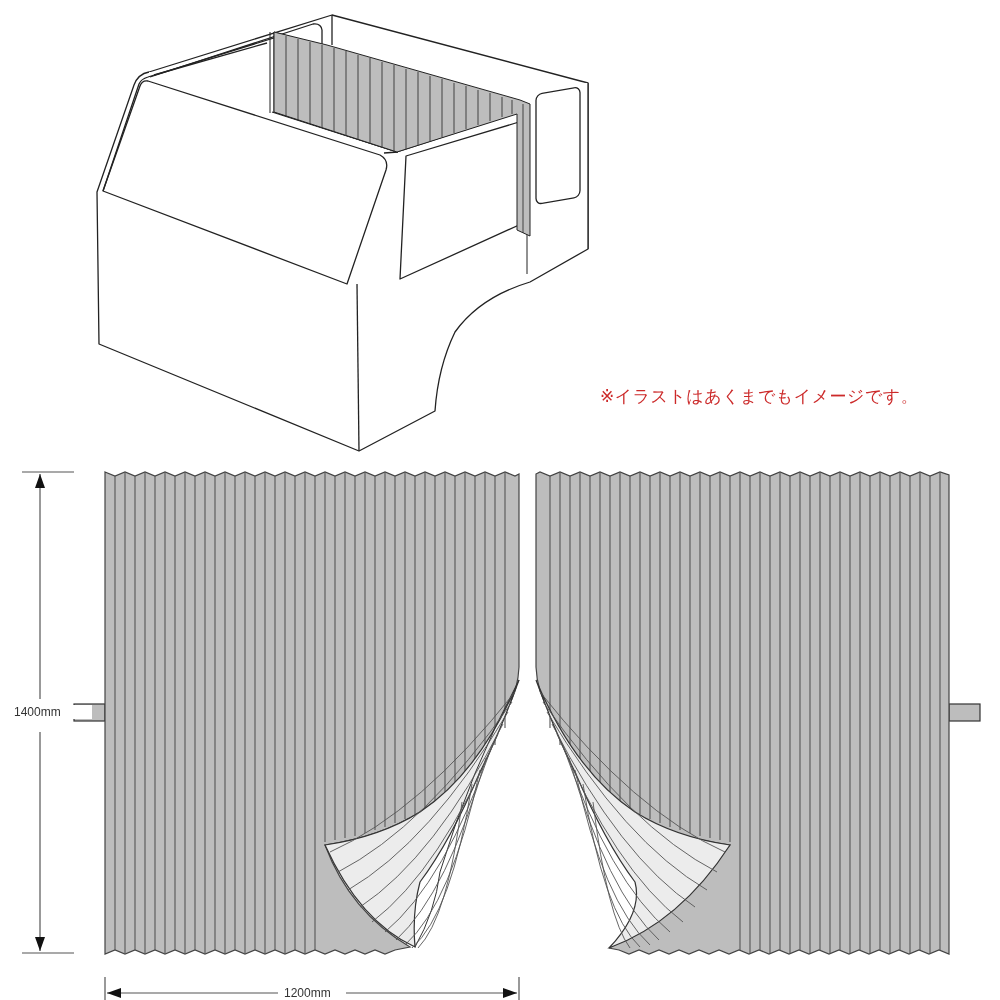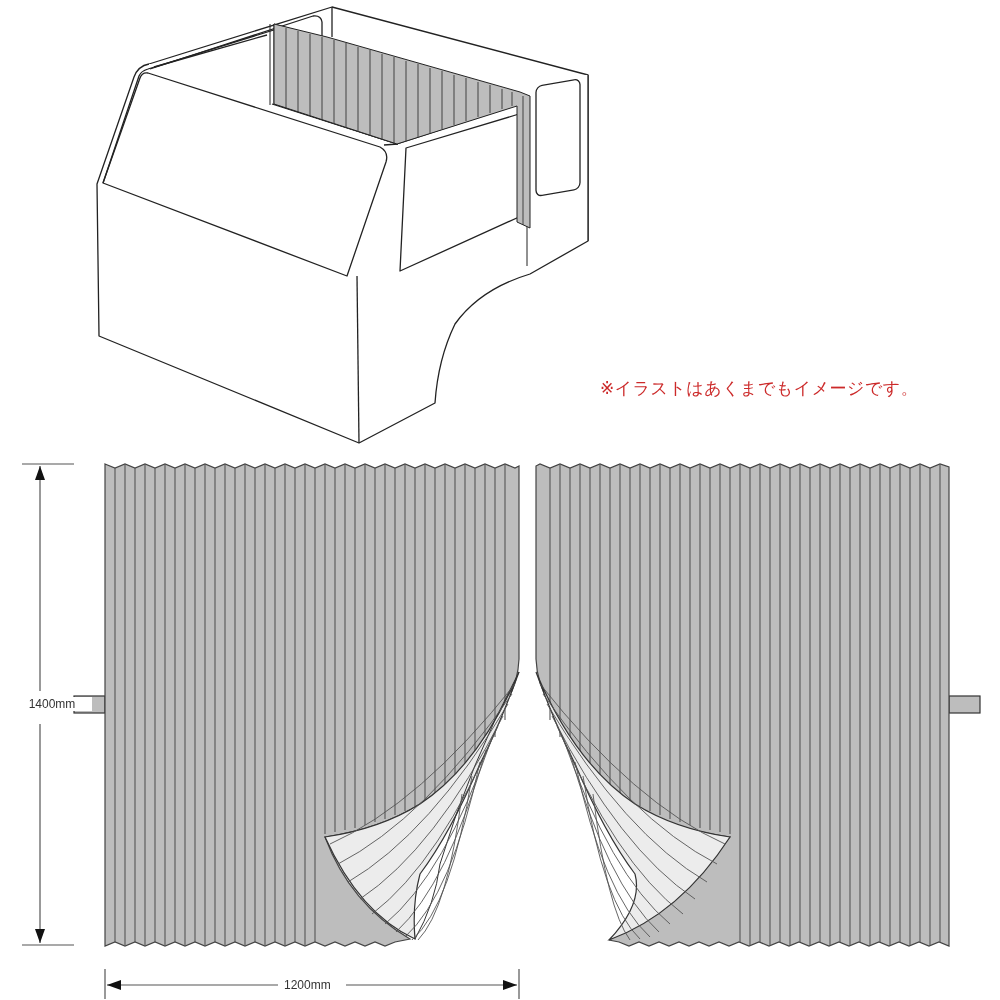--- a/index.html
+++ b/index.html
@@ -1,20 +1,20 @@
 <!DOCTYPE html>
 <html><head>
 <meta charset="utf-8">
 <style>
   html, body { margin: 0; padding: 0; background: #ffffff; }
   body { width: 1000px; height: 1000px; position: relative; overflow: hidden; font-family: "DejaVu Sans", sans-serif; }
-  #stage { position: absolute; left: 0; top: 4px; width: 1000px; height: 792px; }
+  #stage { position: absolute; left: 0; top: 12px; width: 1000px; height: 792px; }
   .note { position: absolute; left: 600px; top: 373px; font-family: "DejaVu Sans", sans-serif; font-size: 17px; color: #cc2a2a; letter-spacing: 0.5px; white-space: nowrap; }
   .dim-label { position: absolute; font-family: "Liberation Sans", sans-serif; font-size: 12px; color: #333; background: #fff; padding: 0 2px; white-space: nowrap; }
-  #dim-h-label { left: 0px; top: 693px; width: 76px; text-align: center; padding-left: 14px; }
+  #dim-h-label { left: 0px; top: 693px; width: 76px; text-align: left; padding-left: 14px; }
   #dim-w-label { left: 282px; top: 974px; }
 </style>
 </head>
 <body>
 
 <div id="stage">
 <svg width="1000" height="1000" viewBox="0 0 1000 1000" xmlns="http://www.w3.org/2000/svg">
 
   <g fill="none" stroke="#222" stroke-width="1.3" stroke-linejoin="round">
 

